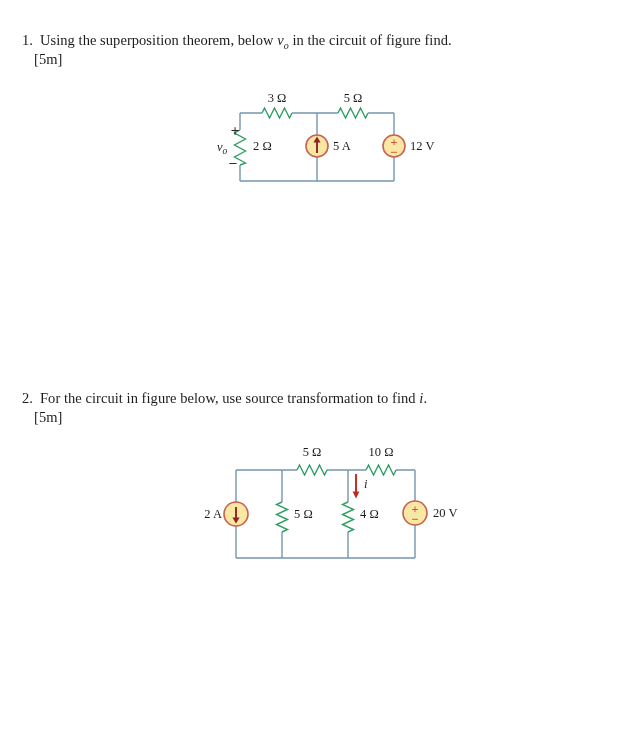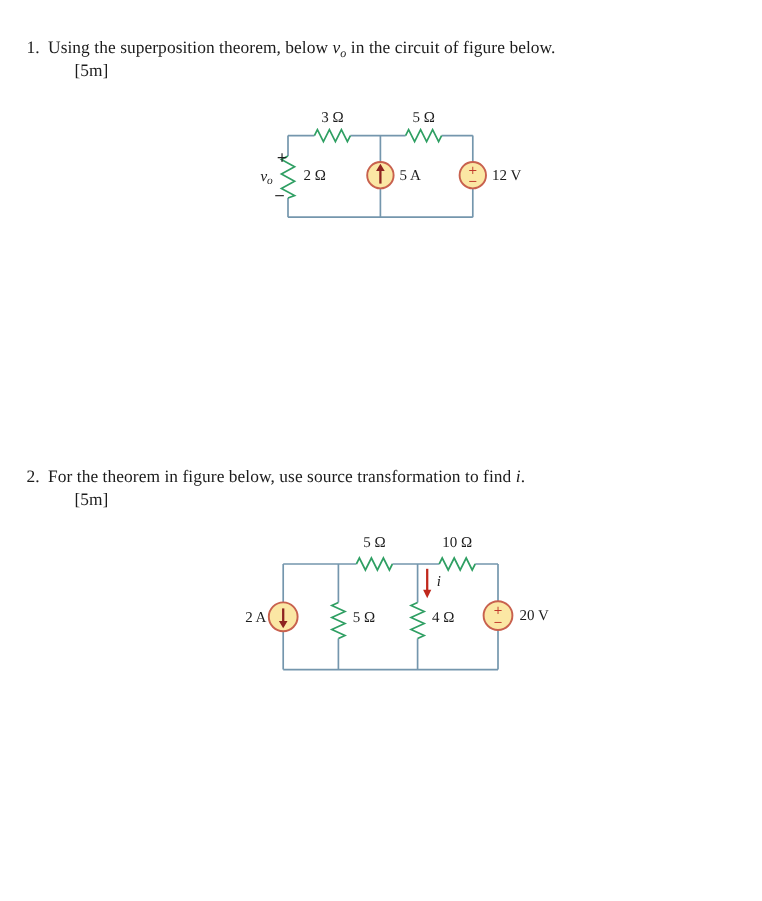--- a/index.html
+++ b/index.html
@@ -16,21 +16,21 @@
     left: 22px;
     width: 590px;
     font-size: 14.5px;
     line-height: 19px;
     letter-spacing: 0.05px;
   }
   .q1 { top: 31px; }
   .q2 { top: 389px; }
   .qline { display: flex; }
   .qnum { width: 18px; flex: 0 0 18px; }
-  .marks { margin-left: 40px; }
+  .marks { margin-left: 12px; }
   .var { font-style: italic; }
   .var sub { font-size: 10px; line-height: 0; }
   .circuit { position: absolute; }
   .c1 { left: 200px; top: 85px; }
   .c2 { left: 190px; top: 440px; }
 
   .wire  { stroke: var(--wire, #7496ad); stroke-width: 1.4; fill: none; }
   .res   { stroke: var(--resistor, #2f9f63); stroke-width: 1.4; fill: none; stroke-linejoin: miter; }
   .src   { fill: var(--source-fill, #fbe7a4); stroke: var(--source-border, #c8614e); stroke-width: 1.6; }
   .ashaft { stroke: var(--arrow, #8e2320); stroke-width: 1.9; }
@@ -41,21 +41,21 @@
   .sign   { font-family: "DejaVu Sans", sans-serif; font-size: 9.5px; fill: var(--sign, #c0392b); }
   .term   { font-family: "DejaVu Sans", sans-serif; font-size: 11.5px; fill: #222222; }
   .ital   { font-style: italic; }
 </style>
 </head>
 <body>
 
 <div class="question q1">
   <div class="qline">
     <span class="qnum">1.</span>
-    <span><span>Using the superposition theorem, below </span><span class="var"><span>v</span><sub>o</sub></span><span> in the circuit of figure below.</span></span>
+    <span><span>Using the superposition theorem, below </span><span class="var"><span>v</span><sub>o</sub></span><span> in the circuit of figure find.</span></span>
   </div>
   <div class="marks">[5m]</div>
 </div>
 
 <svg class="circuit c1" width="250" height="105" viewBox="0 0 250 105">
 
   <path class="wire" d="M40,28 H62 M92,28 H138 M168,28 H194"></path>
   <path class="wire" d="M40,28 V45 M40,80 V96"></path>
   <path class="wire" d="M117,28 V50 M117,72 V96"></path>
   <path class="wire" d="M194,28 V50 M194,72 V96"></path>
@@ -80,21 +80,21 @@
   <text class="clabel" x="210" y="65">12 V</text>
 
   <text class="term" x="35" y="50" text-anchor="middle">+</text>
   <text class="term" x="33" y="81.5" text-anchor="middle">−</text>
   <text class="clabel ital" x="17" y="66"><tspan>v</tspan><tspan font-size="9.5" dy="2.5">o</tspan></text>
 </svg>
 
 <div class="question q2">
   <div class="qline">
     <span class="qnum">2.</span>
-    <span><span>For the theorem in figure below, use source transformation to find </span><span class="var"><span>i</span><sub></sub></span><span>.</span></span>
+    <span><span>For the circuit in figure below, use source transformation to find </span><span class="var"><span>i</span><sub></sub></span><span>.</span></span>
   </div>
   <div class="marks">[5m]</div>
 </div>
 
 <svg class="circuit c2" width="280" height="130" viewBox="0 0 280 130">
 
   <path class="wire" d="M46,30 H107 M137,30 H176 M206,30 H225"></path>
   <path class="wire" d="M46,30 V62 M46,86 V118"></path>
   <path class="wire" d="M92,30 V62 M92,92 V118"></path>
   <path class="wire" d="M158,30 V62 M158,92 V118"></path>

